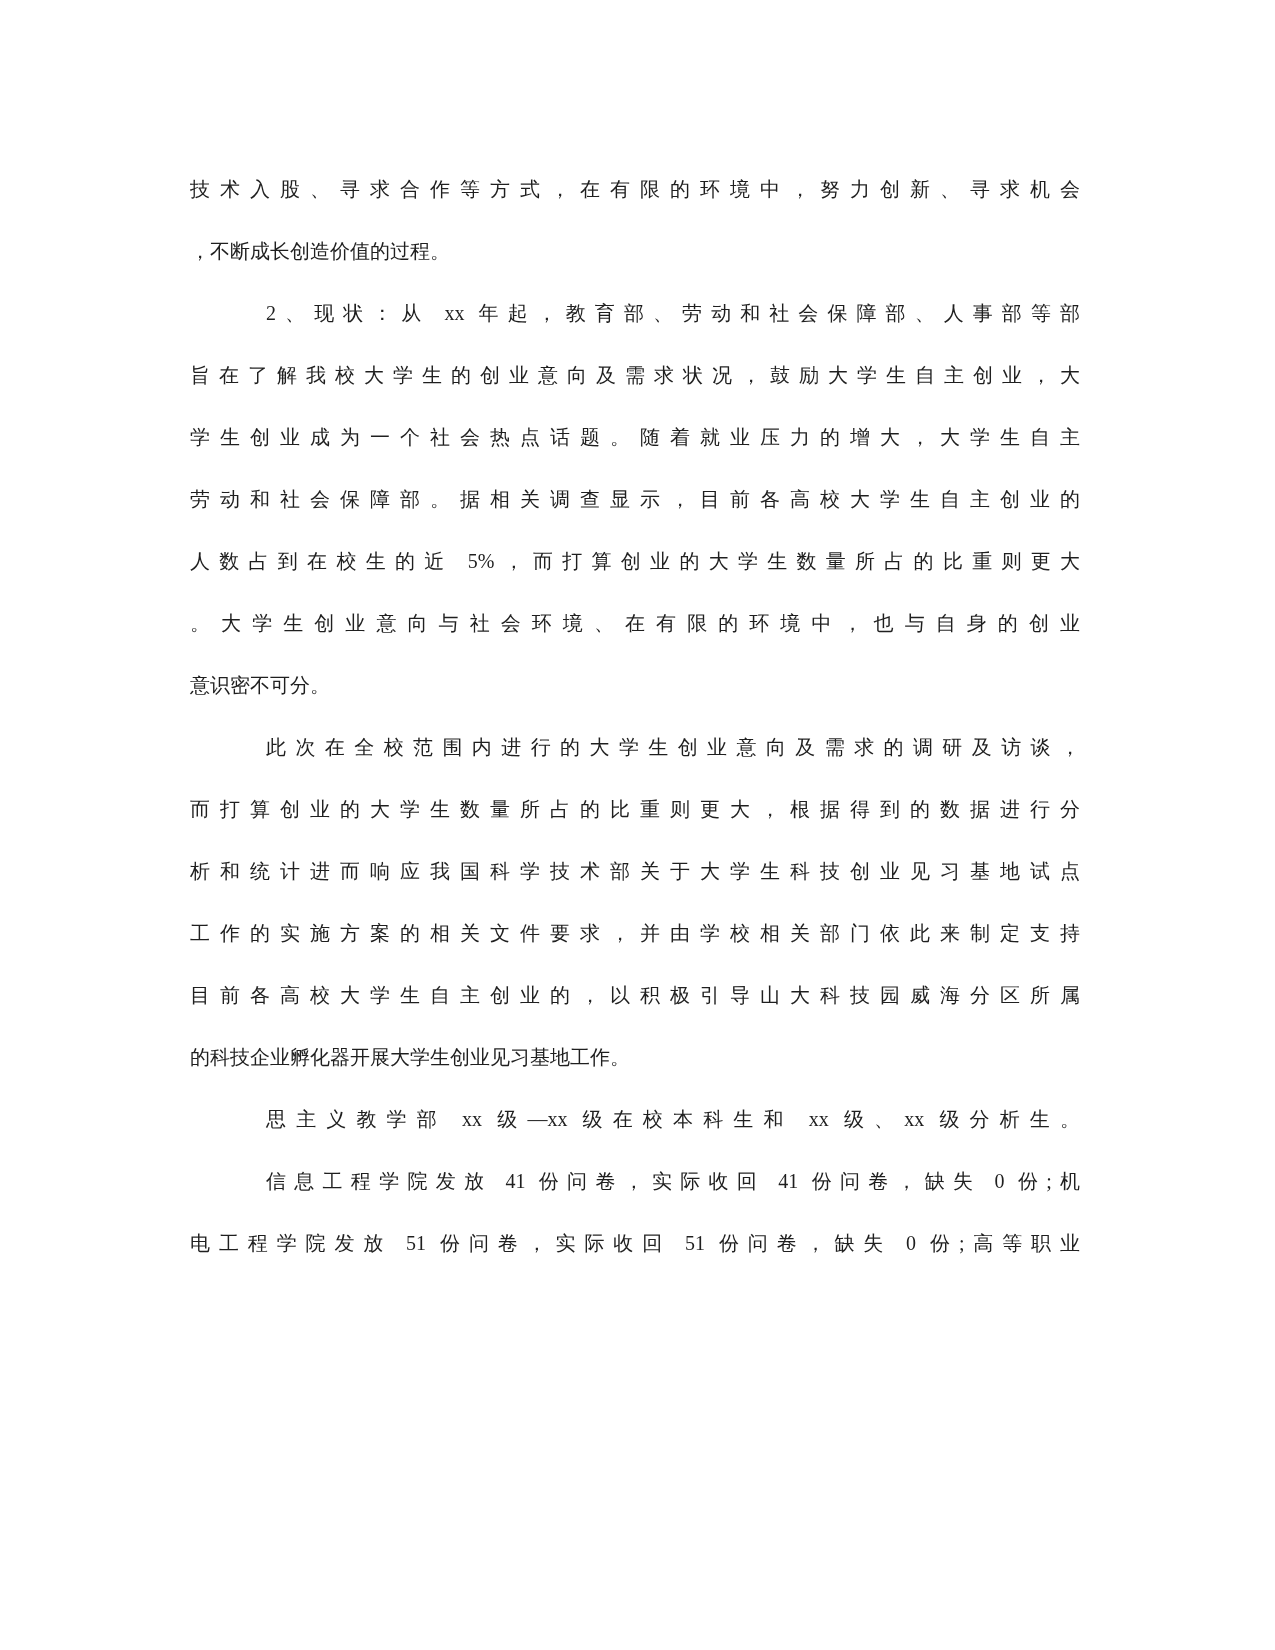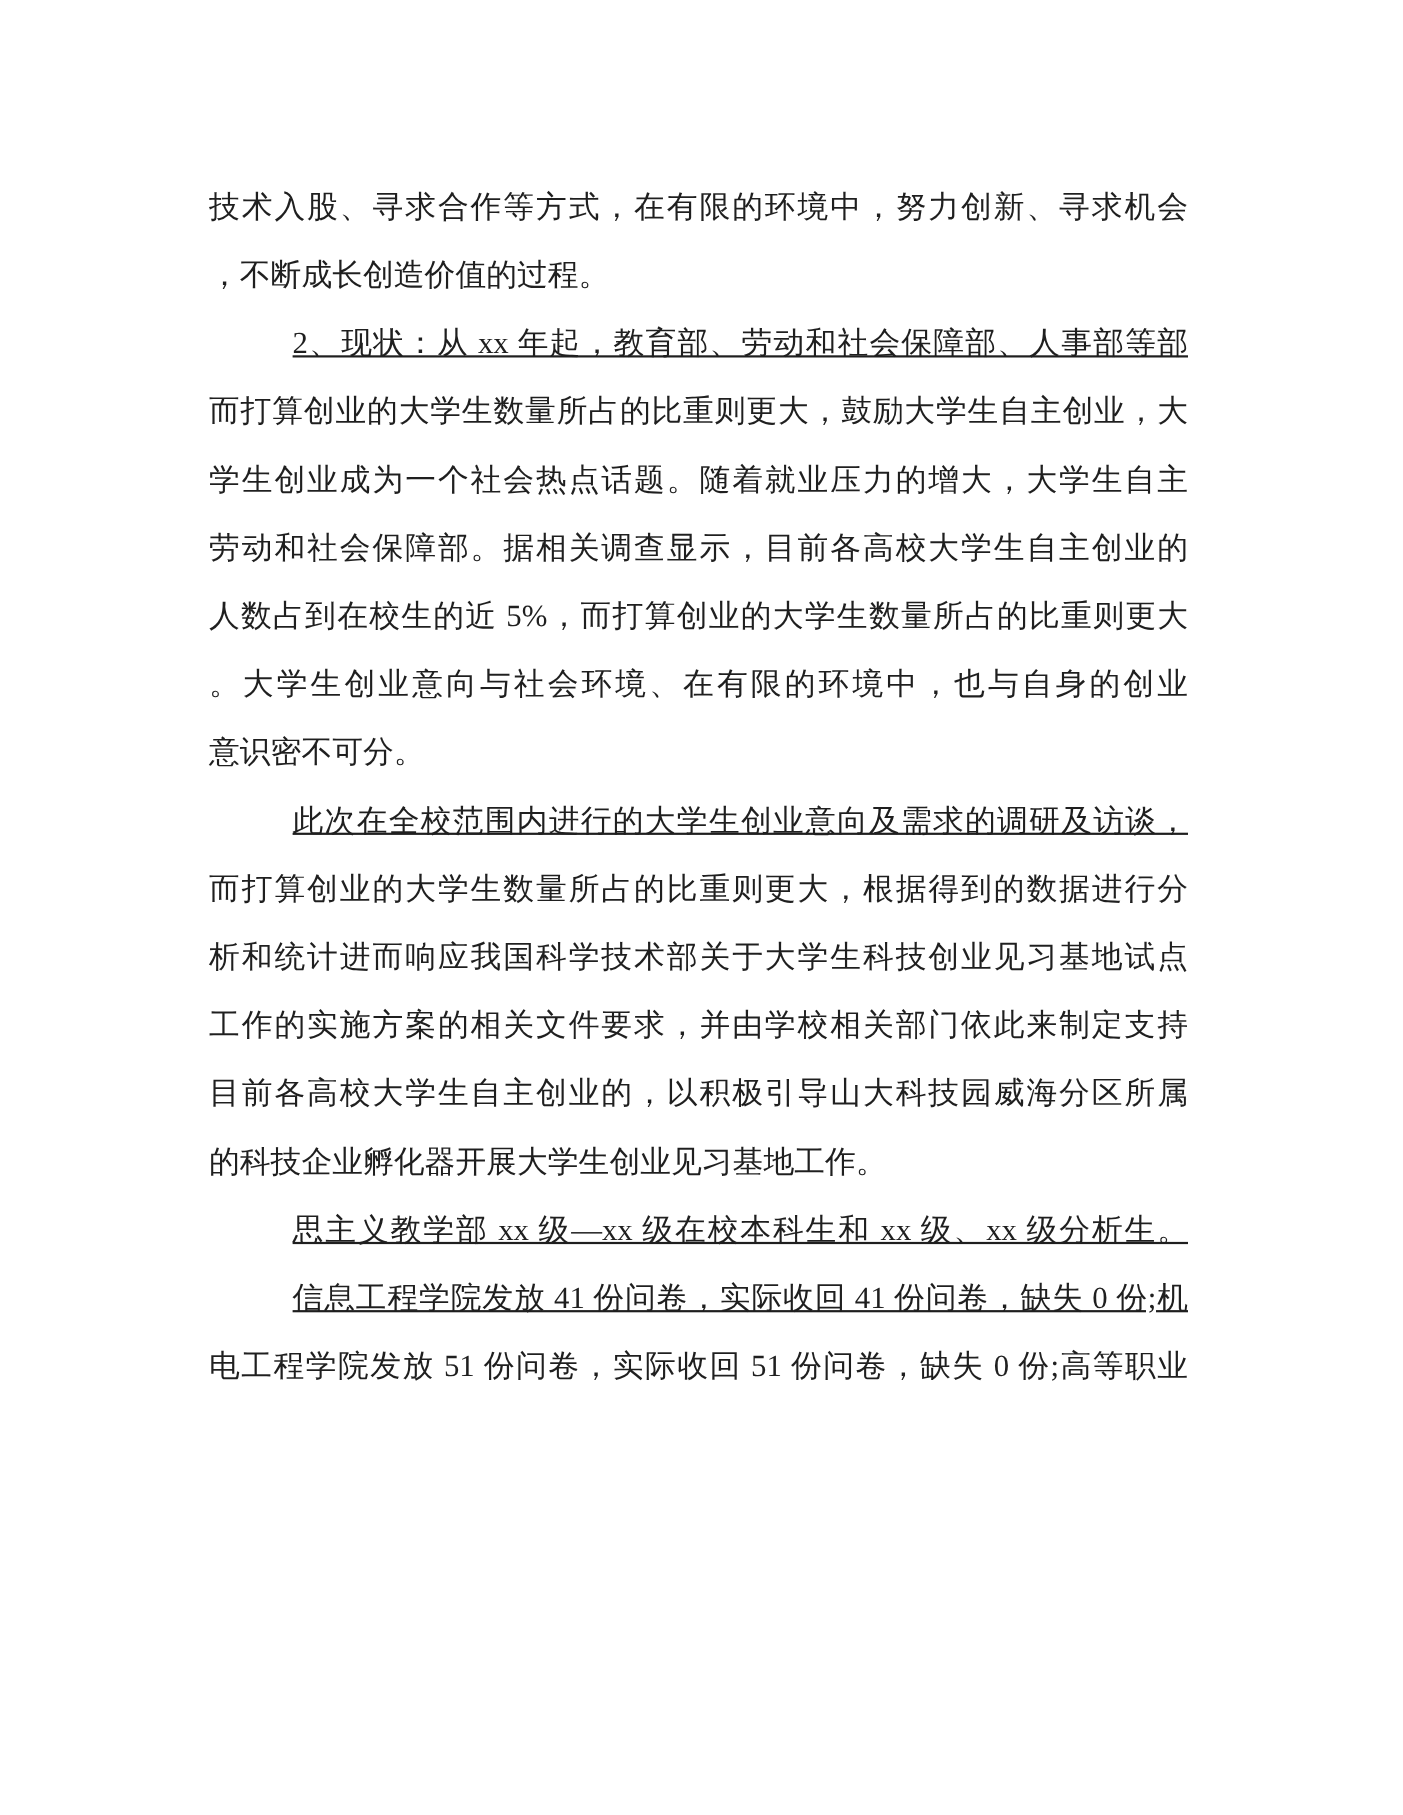--- a/index.html
+++ b/index.html
@@ -19,49 +19,48 @@
     padding: 158px 195px 0 190px;
     background: #ffffff;
     font-family: "Liberation Serif", "DejaVu Serif", serif;
     color: #1f1f1f;
   }
   .para {
     margin: 0;
     padding: 0;
   }
   .line {
-    font-size: 28px;
+    font-size: 20px;
     line-height: 62px;
     white-space: normal;
     letter-spacing: 0;
   }
   
   .fill {
     text-align: justify;
     text-align-last: justify;
   }
   
   .indent {
     text-indent: 76px;
-    text-decoration: underline;
   }
 </style>
 </head>
 <body>
 
 <div class="page">
 
   <div class="para">
     <div class="line fill">技术入股、寻求合作等方式，在有限的环境中，努力创新、寻求机会</div>
     <div class="line">，不断成长创造价值的过程。</div>
   </div>
 
   <div class="para">
     <div class="line fill indent">2、现状：从 xx 年起，教育部、劳动和社会保障部、人事部等部</div>
-    <div class="line fill">而打算创业的大学生数量所占的比重则更大，鼓励大学生自主创业，大</div>
+    <div class="line fill">旨在了解我校大学生的创业意向及需求状况，鼓励大学生自主创业，大</div>
     <div class="line fill">学生创业成为一个社会热点话题。随着就业压力的增大，大学生自主</div>
     <div class="line fill">劳动和社会保障部。据相关调查显示，目前各高校大学生自主创业的</div>
     <div class="line fill">人数占到在校生的近 5%，而打算创业的大学生数量所占的比重则更大</div>
     <div class="line fill">。大学生创业意向与社会环境、在有限的环境中，也与自身的创业</div>
     <div class="line">意识密不可分。</div>
   </div>
 
   <div class="para">
     <div class="line fill indent">此次在全校范围内进行的大学生创业意向及需求的调研及访谈，</div>
     <div class="line fill">而打算创业的大学生数量所占的比重则更大，根据得到的数据进行分</div>

